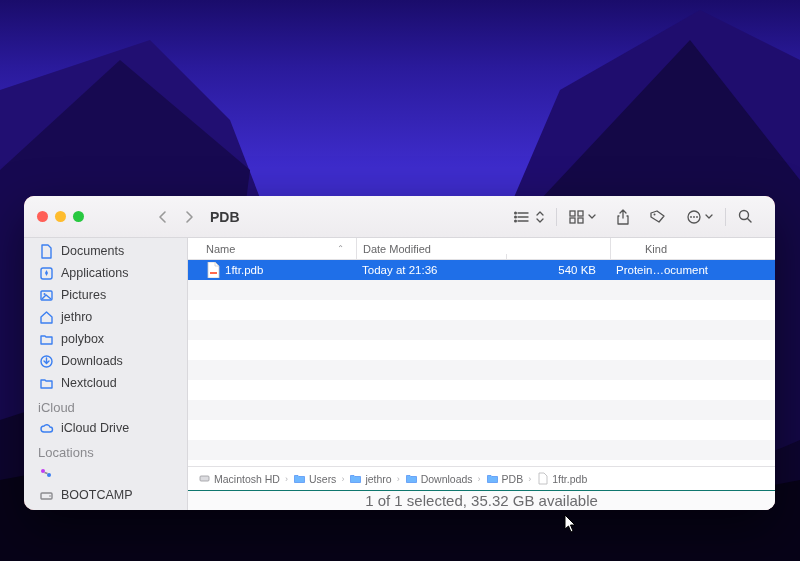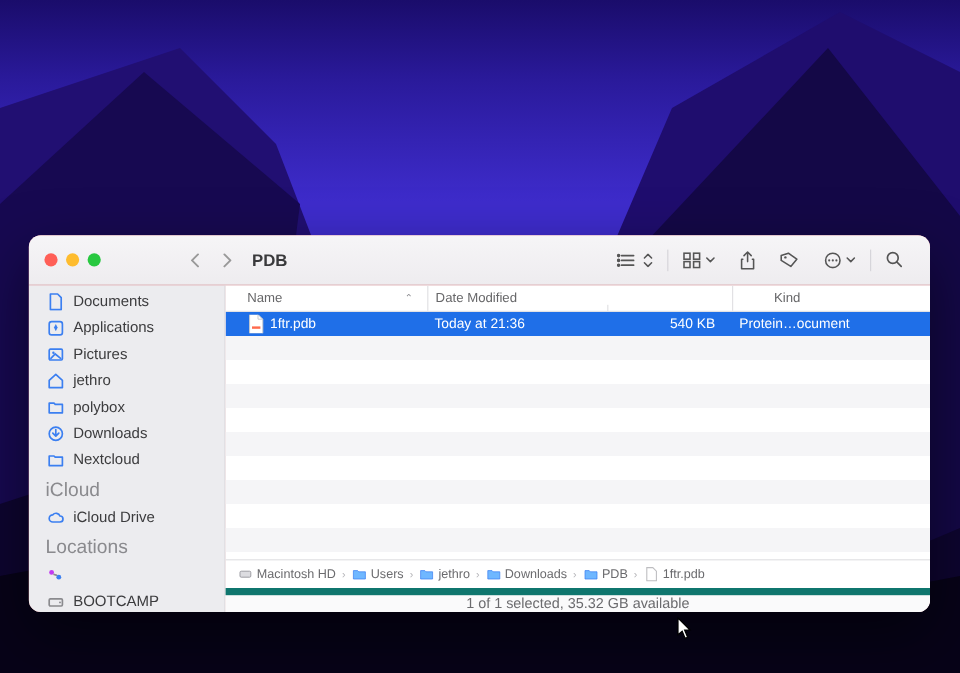--- a/index.html
+++ b/index.html
@@ -48,21 +48,21 @@
   .tb-icon { display:flex; align-items:center; justify-content:center; }
 
   .body { display: flex; flex: 1; min-height: 0; }
   .sidebar {
     width: 164px;
     background: #ececef;
     border-right: 1px solid #d9d8dc;
     padding-top: 2px;
     overflow: hidden;
   }
-  .side-section-label { font-size: 16px; color: #8a8a8e; padding: 6px 14px 2px; }
+  .side-section-label { font-size: 13px; color: #8a8a8e; padding: 6px 14px 2px; }
   .side-item { display:flex; align-items:center; gap:7px; padding: 3px 14px; font-size: 12.5px; color:#3c3c3e; cursor: default;}
   .side-item .ico { width:16px; height:16px; display:flex; align-items:center; justify-content:center; color:#3b7ff1;}
   .side-item.dim .ico { color:#7b7b80;}
 
   .main { flex:1; display:flex; flex-direction:column; background:#ffffff; min-width:0;}
   .header-row { display:flex; align-items:center; height:22px; border-bottom:1px solid #e2e1e4; font-size:11px; color:#676769; padding-left: 12px;}
   .col { padding: 0 6px; display:flex; align-items:center; gap:4px; border-left:1px solid #e2e1e4; height:100%;}
   .col:first-child { border-left:none; }
   .col.name { width: 156px; }
   .col.date { width: 150px; }
@@ -79,21 +79,21 @@
   .row .c.date { width:150px; }
   .row .c.size { width:104px; text-align:right; padding-right:14px;}
   .row .c.kind { flex:1; overflow:hidden; text-overflow:ellipsis;}
   .fileico { width:14px; height:16px; flex:none; }
 
   .pathbar { height:24px; border-top:1px solid #e2e1e4; display:flex; align-items:center; gap:4px; padding: 0 10px; font-size:10.5px; color:#6b6b6e; overflow:hidden; white-space:nowrap;}
   .pathbar .pseg { display:flex; align-items:center; gap:3px;}
   .pathbar .psep { color:#b5b5b9; font-size:9px; padding:0 1px;}
   .pico { width:13px; height:13px; display:flex; align-items:center; justify-content:center;}
 
-  .statusbar { height:20px; border-top:6px solid #0f766e; display:flex; align-items:center; justify-content:center; font-size:12px; color:#6b6b6e; background:#fafafb;}
+  .statusbar { height:20px; border-top:1px solid #0f766e; display:flex; align-items:center; justify-content:center; font-size:15px; color:#6b6b6e; background:#fafafb;}
 
   .cursor { position:absolute; left:564px; top:514px; width:14px; height:20px; pointer-events:none;}
 </style>
 </head>
 <body>
 
 <div class="bg">
   <svg viewBox="0 0 800 561" preserveAspectRatio="none">
     <path d="M0 0 L0 561 L220 561 L280 250 L230 120 L150 40 L0 90 Z" fill="#210f72"></path>
     <path d="M0 170 L120 60 L250 170 L200 561 L0 561 Z" fill="#170951"></path>

